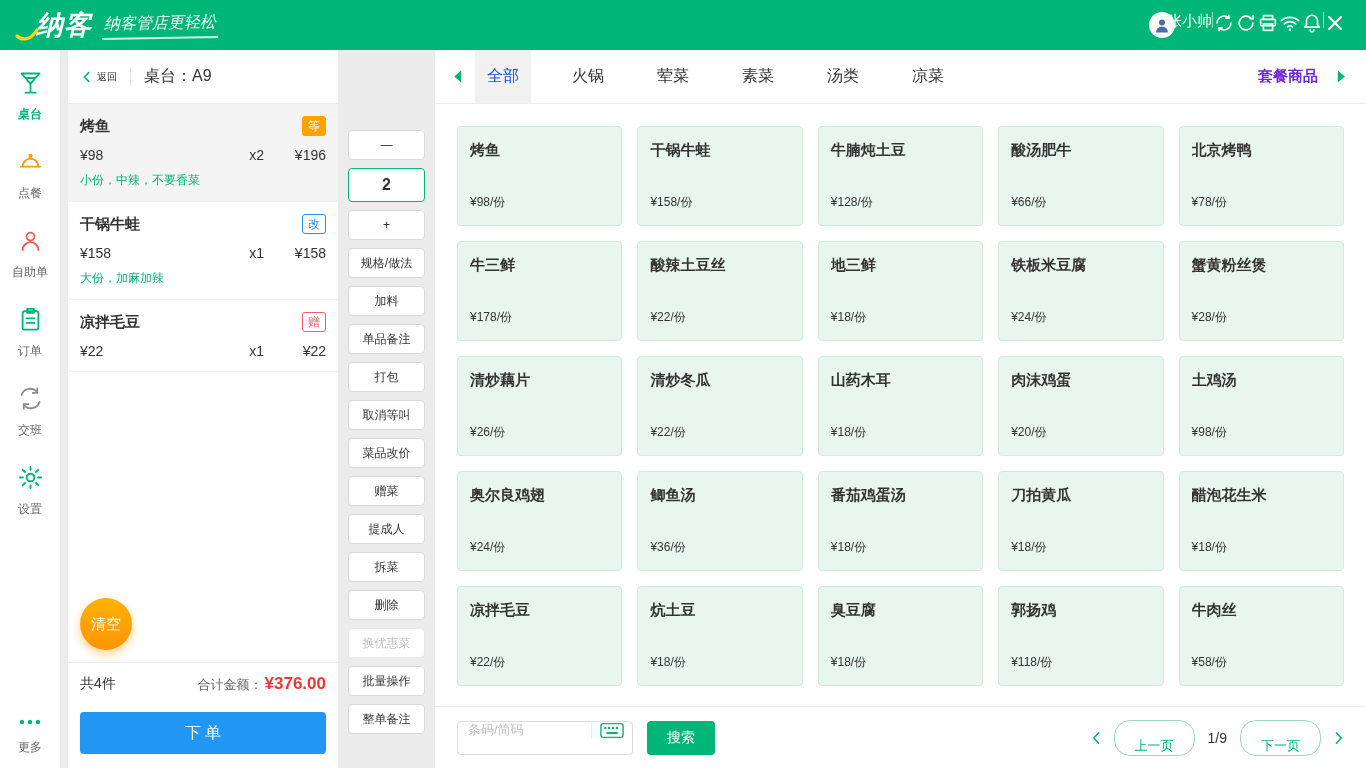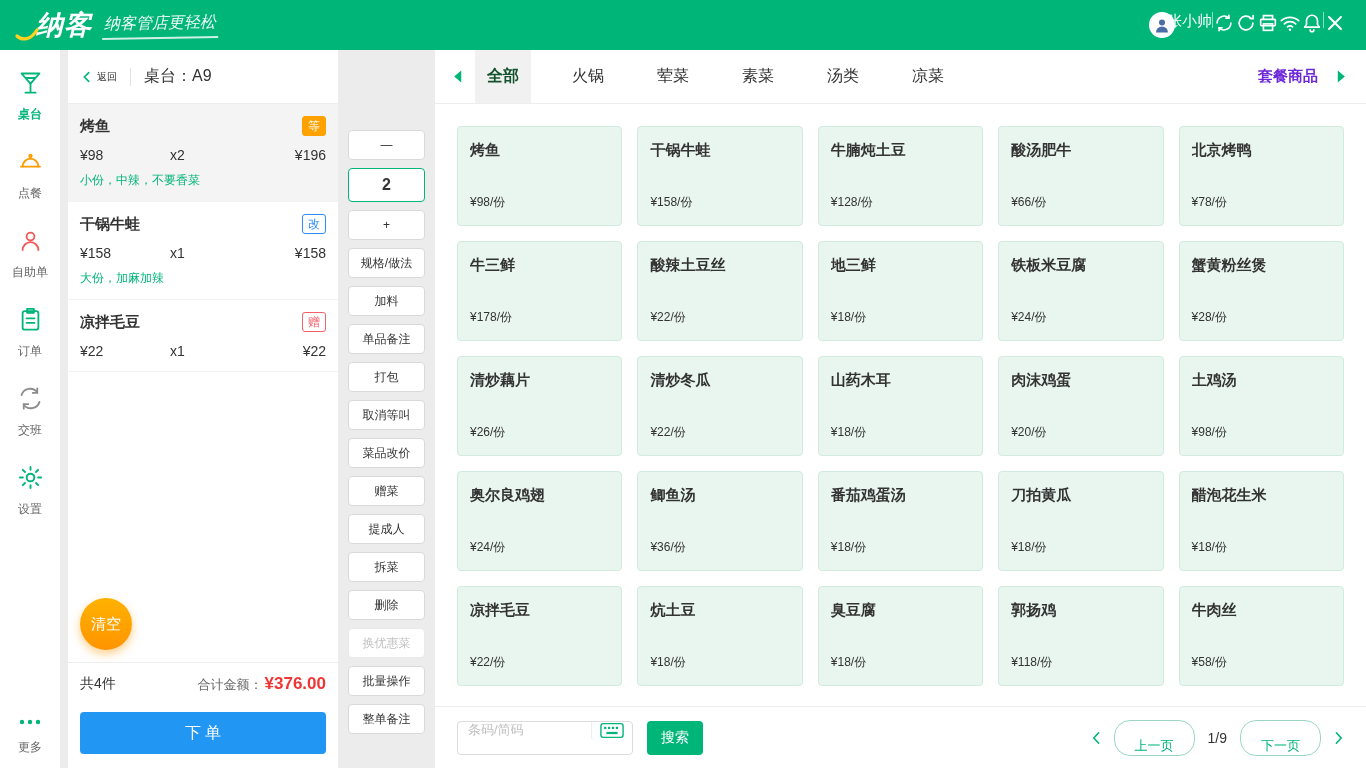--- a/index.html
+++ b/index.html
@@ -37,21 +37,21 @@
   .o-item{padding:12px;border-bottom:1px solid #f2f2f2;cursor:pointer}
   .o-item.selected{background:#f4f4f4}
   .o-row1{display:flex;justify-content:space-between;align-items:center}
   .o-name{font-size:15px;font-weight:bold}
   .badge{font-size:12px;line-height:1;padding:3px 5px;border-radius:3px}
   .badge-wait{background:#ffa200;color:#fff;border:1px solid #ffa200}
   .badge-modify{color:#2b8df0;border:1px solid #2b8df0;background:#fff}
   .badge-gift{color:#f2606a;border:1px solid #f2606a;background:#fff}
   .o-row2{display:flex;align-items:center;margin-top:11px;font-size:14px}
   .o-price{width:90px}
-  .o-qty{flex:1;text-align:left;color:#333}
+  .o-qty{flex:1;text-align:right;color:#333}
   .o-total{width:62px;text-align:right}
   .o-note{margin-top:9px;font-size:12px;color:#00b578}
   .clear-btn{position:absolute;left:12px;bottom:12px;width:52px;height:52px;border-radius:50%;
     border:none;background:linear-gradient(180deg,#ffb200,#ff9400);color:#fff;font-size:15px;
     cursor:pointer;box-shadow:0 4px 10px rgba(255,150,0,.45);font-family:inherit}
   .order-summary{flex:0 0 42px;border-top:1px solid #ededed;display:flex;align-items:center;
     justify-content:space-between;padding:0 12px;font-size:14px}
   .sum-right{display:flex;align-items:baseline;gap:2px}
   .sum-label{color:#666;font-size:13px}
   .sum-value{color:#f03535;font-weight:bold;font-size:17px}
@@ -66,35 +66,35 @@
   .qty-box{width:77px;height:34px;border:1px solid #00b578;border-radius:4px;background:#fff;
     display:flex;align-items:center;justify-content:center;font-size:16px;font-weight:bold}
   .act-list{display:flex;flex-direction:column;gap:8px;align-items:center}
   
   .main{flex:1;background:#fff;display:flex;flex-direction:column;min-width:0}
   .cat-bar{flex:0 0 54px;border-bottom:1px solid #ededed;display:flex;align-items:center;padding:0 14px 0 12px}
   .arrow-btn{display:flex;align-items:center;cursor:pointer;padding:4px}
   .tabs{display:flex;height:100%;margin-left:8px;flex:1;min-width:0;overflow:hidden}
   .tab{min-width:56px;padding:0 10px;margin-right:29px;display:flex;align-items:center;
     justify-content:center;font-size:16px;cursor:pointer;white-space:nowrap}
-  .tab.active{background:#f1f1f1;color:#14532d;font-weight:bold}
+  .tab.active{background:#f1f1f1;color:#1d4ed8;font-weight:normal}
   .combo{color:#6d28d9;font-weight:bold;font-size:15px;margin:0 14px 0 10px;cursor:pointer;white-space:nowrap}
   .menu-grid{flex:1;padding:22px 22px 10px;display:grid;grid-template-columns:repeat(5,1fr);
     grid-auto-rows:100px;gap:15px;align-content:start;overflow:hidden}
   .menu-card{background:#e9f6f0;border:1px solid #d2ebdf;border-radius:4px;padding:14px 12px;
     display:flex;flex-direction:column;justify-content:space-between;cursor:pointer}
   .m-name{font-size:15px;font-weight:bold;color:#333;white-space:nowrap;overflow:hidden}
   .m-price{font-size:12px;color:#333}
   .footer-bar{flex:0 0 62px;border-top:1px solid #ededed;display:flex;align-items:center;padding:0 22px}
   .search-box{width:176px;height:34px;border:1px solid #dcdcdc;border-radius:4px;display:flex;
     align-items:flex-start;background:#fff;padding:0 8px 0 10px}
   .search-box input{border:none;outline:none;flex:1;font-size:13px;min-width:0;font-family:inherit;color:#333}
   .search-box input::placeholder{color:#c0c0c0}
   .kb{display:flex;padding-left:8px;border-left:1px solid #efefef;cursor:pointer}
-  .search-btn{margin-left:14px;width:56px;height:34px;background:#00b578;color:#fff;border:none;
+  .search-btn{margin-left:14px;width:68px;height:34px;background:#00b578;color:#fff;border:none;
     border-radius:4px;font-size:14px;cursor:pointer;font-family:inherit}
   .pager{margin-left:auto;display:flex;align-items:center;gap:13px}
   .pg-btn{height:36px;padding:16px 20px;border:1px solid #9bd8bf;border-radius:16px;background:#fff;
     color:#00b578;font-size:13px;cursor:pointer;font-family:inherit}
   .pg-ind{font-size:14px;color:#333}
   .pg-chev{display:flex;cursor:pointer}
 </style>
 </head>
 <body>
 

